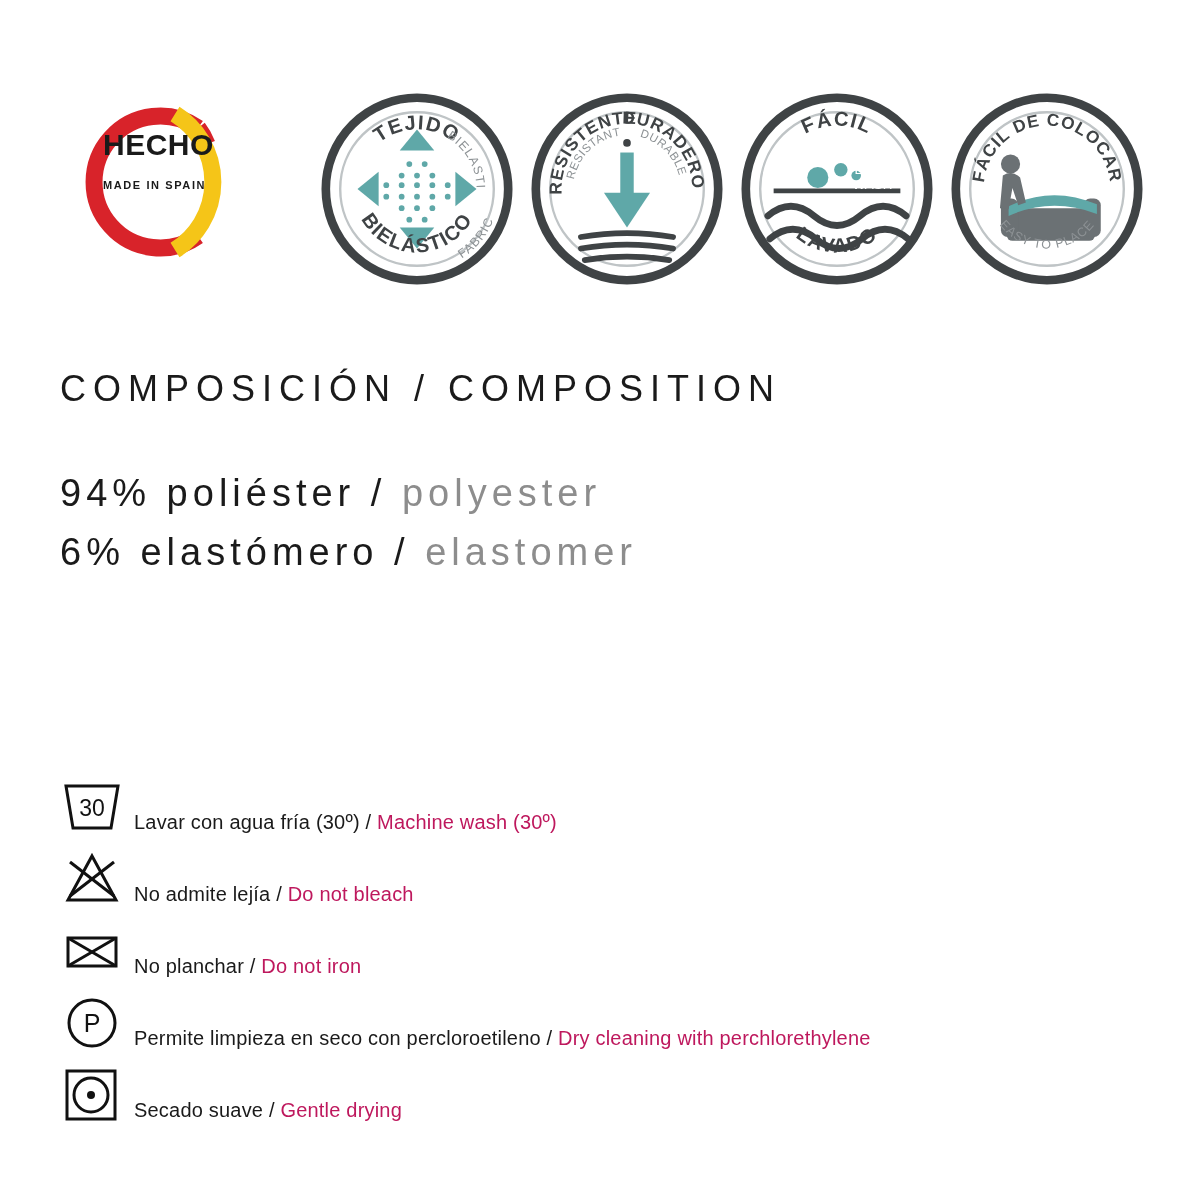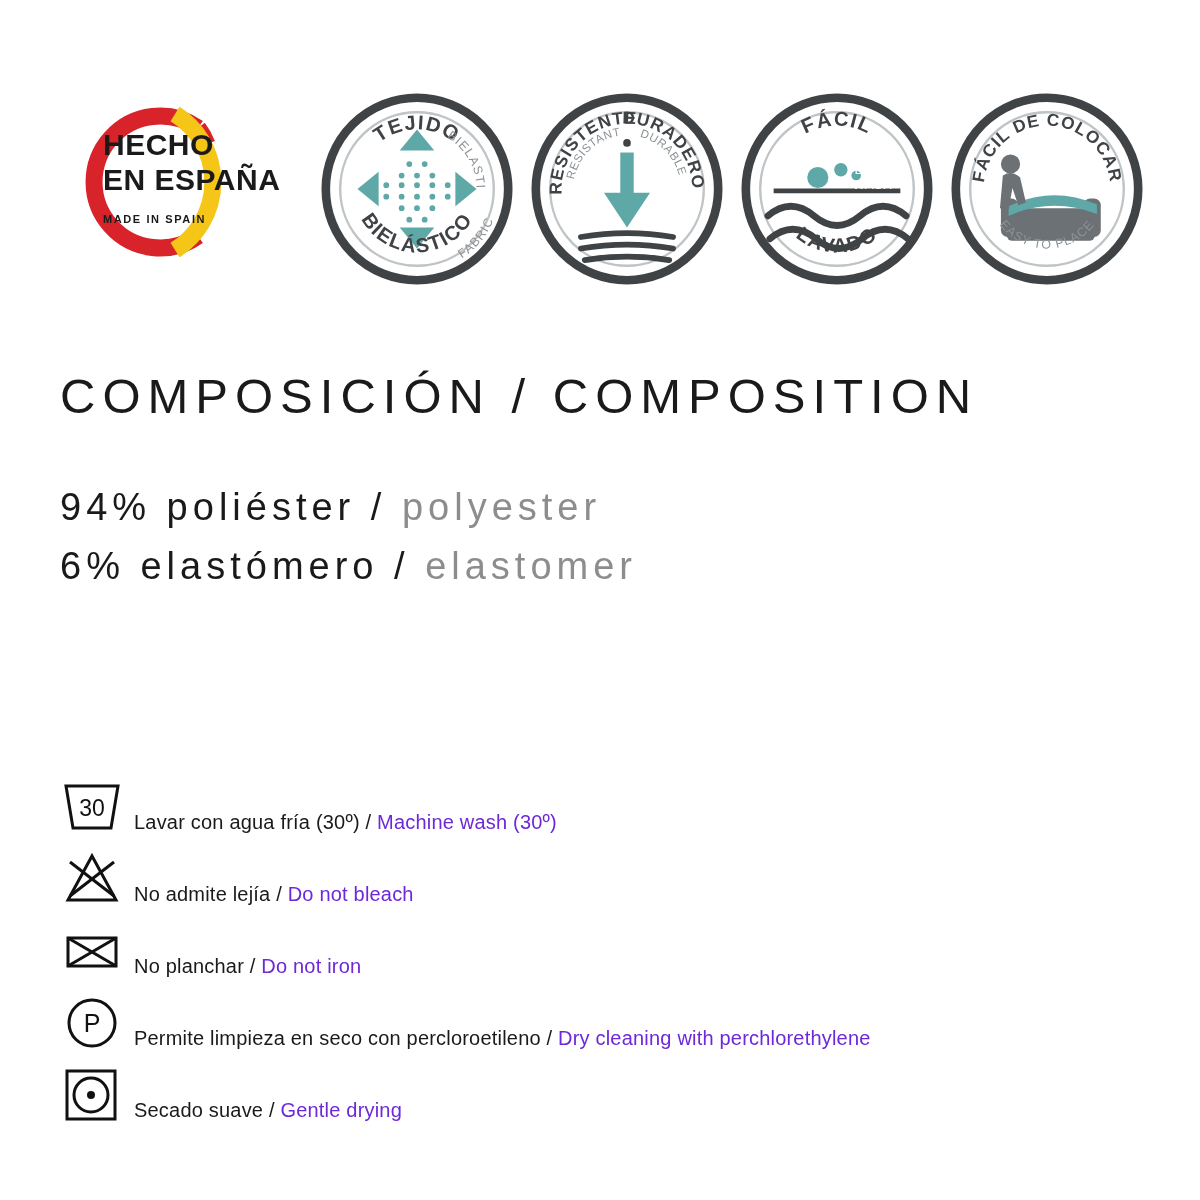--- a/index.html
+++ b/index.html
@@ -72,21 +72,21 @@
   .circle-badge svg { display: block; }
 
   
   .composition {
     position: absolute;
     left: 60px;
     top: 368px;
     width: 1080px;
   }
   .comp-title {
-    font-size: 49px;
+    font-size: 36px;
     letter-spacing: 7px;
     font-weight: 400;
     color: #1a1a1a;
     white-space: nowrap;
   }
   .comp-line {
     font-size: 38px;
     letter-spacing: 5px;
     font-weight: 400;
     color: #1a1a1a;
@@ -114,37 +114,36 @@
     display: flex;
     align-items: center;
     justify-content: flex-start;
   }
   .care-text {
     font-size: 20px;
     letter-spacing: 0.2px;
     color: #1a1a1a;
     white-space: nowrap;
   }
-  .care-text .en { color: #6d28d9; }
+  .care-text .en { color: #be185d; }
 </style>
 </head>
 <body>
 
 <div class="badge-row">
 
   <div class="spain-badge">
     <svg class="spain-arc" viewBox="0 0 180 180">
       <path d="M143 36 A66 66 0 1 0 143 144" fill="none" stroke="#d8232a" stroke-width="17" stroke-linecap="butt"></path>
       <path d="M143 36 A66 66 0 0 1 152 52" fill="none" stroke="#d8232a" stroke-width="17" stroke-linecap="butt"></path>
       <path d="M136 33 A72 72 0 0 1 158 60" fill="none" stroke="#f5c518" stroke-width="0"></path>
       <path d="M120 22 A80 80 0 0 1 120 158" fill="none" stroke="#f5c518" stroke-width="17" stroke-linecap="butt"></path>
     </svg>
     <div class="spain-text">
       <div class="spain-l1">HECHO</div>
-      <div class="spain-l2">EN ESPAÑA</div>
       <div class="spain-l3">MADE IN SPAIN</div>
     </div>
   </div>
 
   <div class="circle-badge">
     <svg viewBox="0 0 200 200">
       <circle cx="100" cy="100" r="95" fill="none" stroke="#3f4345" stroke-width="9"></circle>
       <circle cx="100" cy="100" r="80" fill="none" stroke="#bfc4c6" stroke-width="2.5"></circle>
       <defs>
         <path id="c1top" d="M100,100 m-62,0 a62,62 0 1,1 124,0" fill="none"></path>

